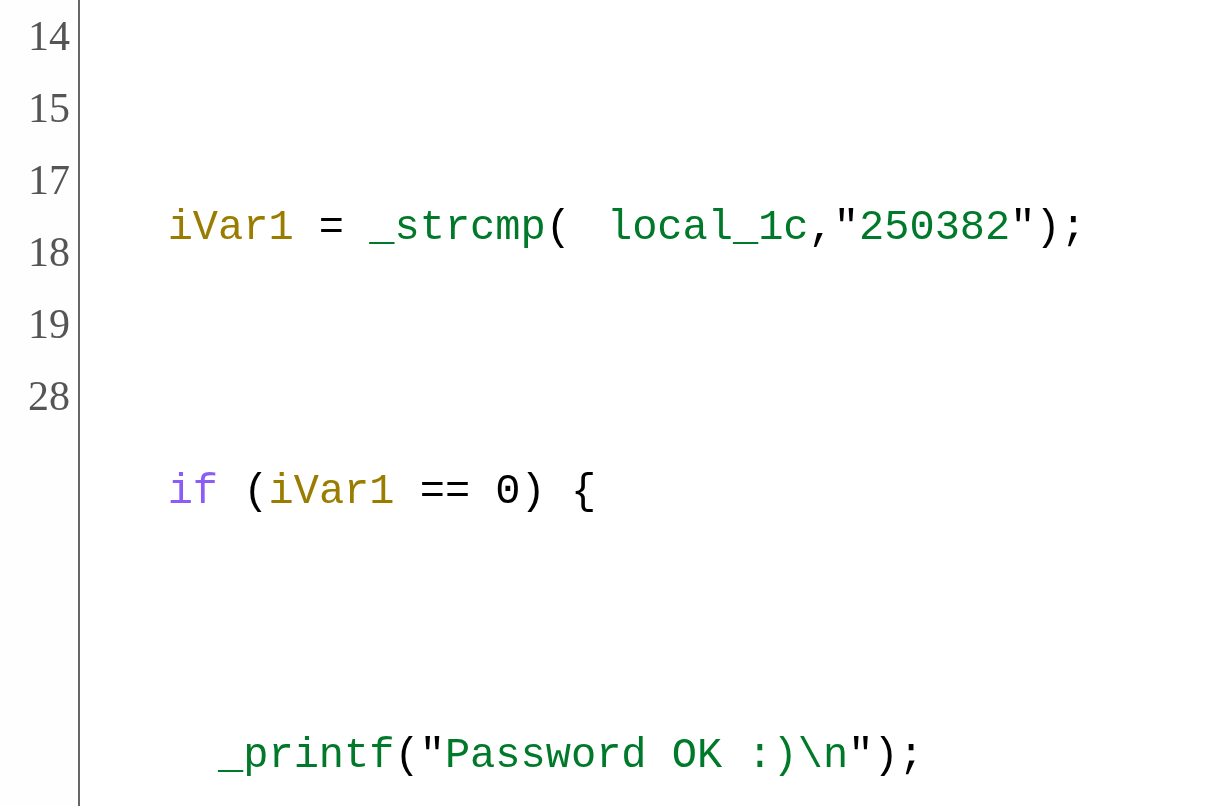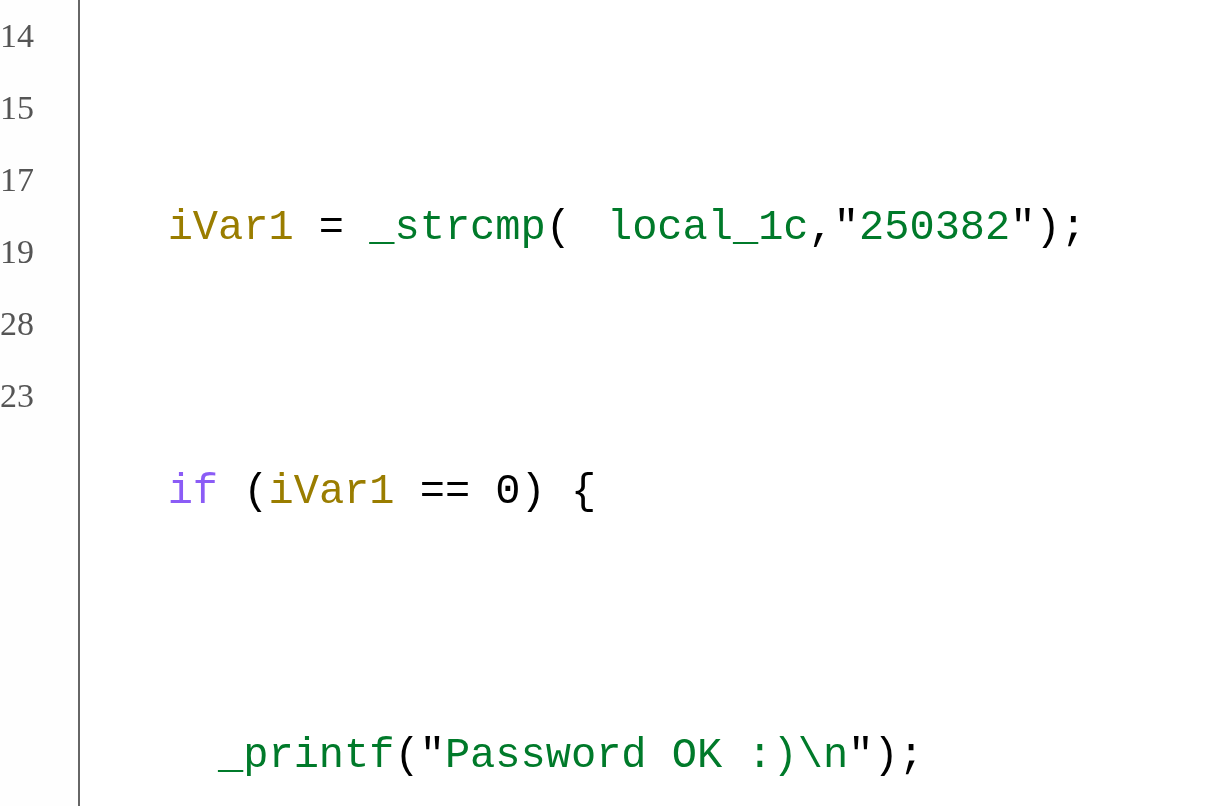--- a/index.html
+++ b/index.html
@@ -18,28 +18,28 @@
     flex-direction: column;
   }
   .editor {
     display: flex;
     width: 100%;
     height: 100%;
   }
   .gutter {
     width: 80px;
     flex: 0 0 80px;
-    text-align: left;
+    text-align: right;
     padding-right: 8px;
     color: #555;
     border-right: 2px solid #666;
     box-sizing: border-box;
     background: #fefefe;
     font-family: "Times New Roman", serif;
-    font-size: 34px;
+    font-size: 42px;
   }
   .codecol {
     flex: 1;
     padding-left: 12px;
     white-space: pre;
   }
   .line {
     height: 72px;
     line-height: 72px;
   }
@@ -57,23 +57,23 @@
   .num  { color: #000000; }
 </style>
 </head>
 <body>
 
 <div class="editor">
   <div class="gutter">
     <div class="gline">14</div>
     <div class="gline">15</div>
     <div class="gline">17</div>
+    <div class="gline">18</div>
     <div class="gline">19</div>
     <div class="gline">28</div>
-    <div class="gline">23</div>
   </div>
 
   <div class="codecol">
 
     
     <div class="line"><span class="text">   </span><span class="var">iVar1</span><span class="text"> = </span><span class="fn">_strcmp</span><span class="text">(</span><span class="id">local_1c</span><span class="text">,</span><span class="text">"</span><span class="str">250382</span><span class="text">"</span><span class="text">)</span><span class="text">;</span></div>
 
     
     <div class="line"><span class="text">   </span><span class="kw">if</span><span class="text"> (</span><span class="var">iVar1</span><span class="text"> == </span><span class="num">0</span><span class="text">)</span><span class="text"> {</span></div>
 

